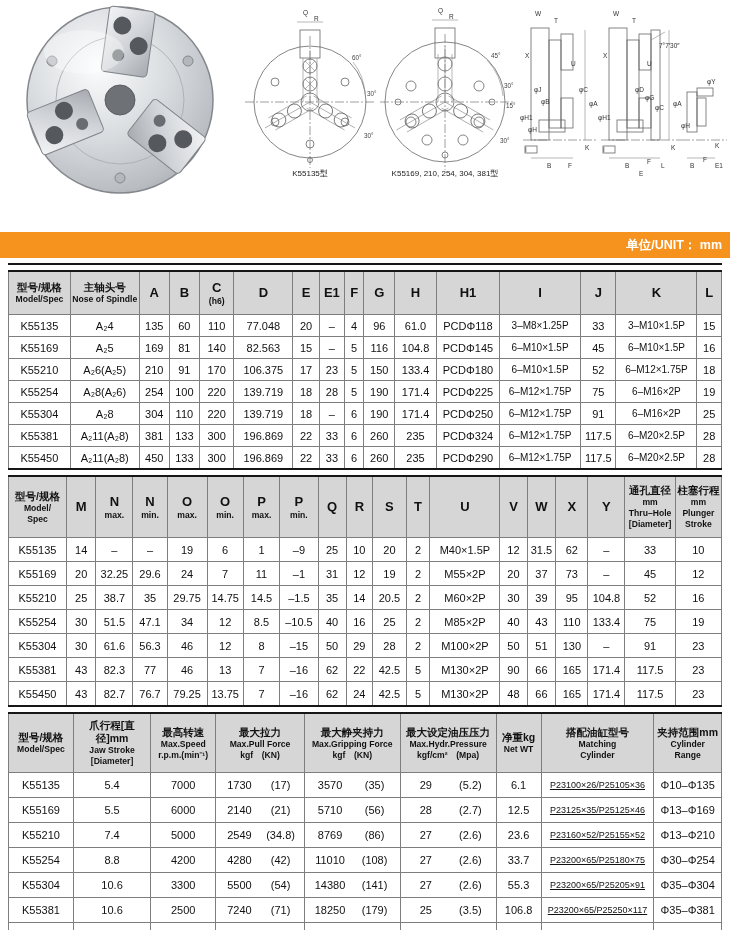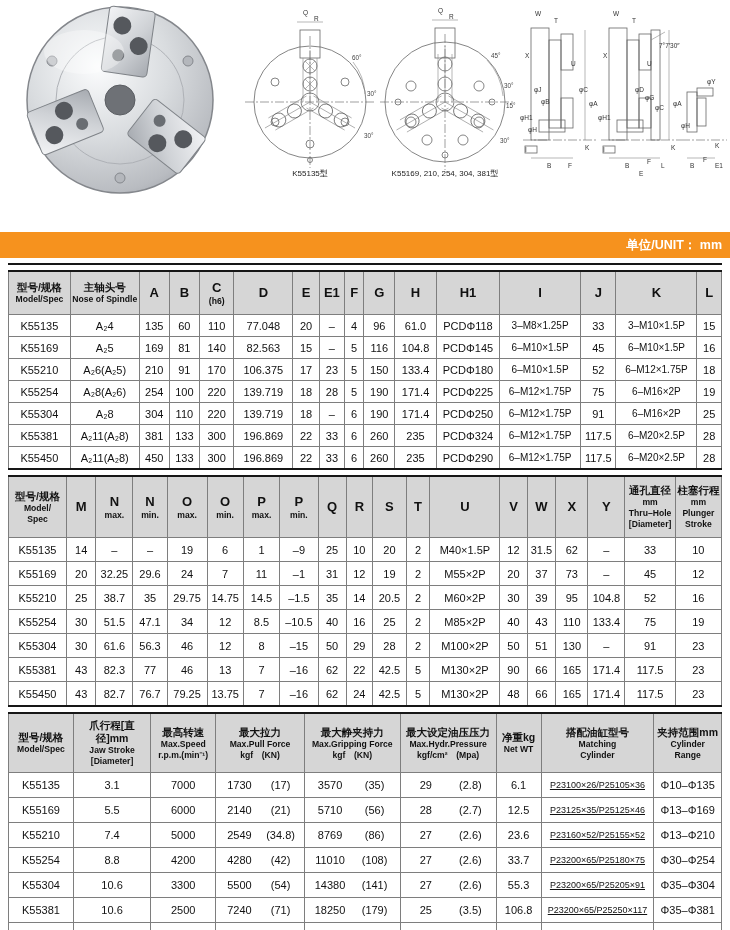--- a/index.html
+++ b/index.html
@@ -808,25 +808,25 @@
         <th>
           <span class="hl">夹持范围mm</span>
           <span class="hl sub">Cylinder</span>
           <span class="hl sub">Range</span>
         </th>
       </tr>
     </thead>
   <tbody>
       <tr>
         <td>K55135</td>
-        <td>3.1</td>
+        <td>5.4</td>
         <td>7000</td>
         <td class="dual"><span>1730</span><span>(17)</span></td>
         <td class="dual"><span>3570</span><span>(35)</span></td>
-        <td class="dual"><span>29</span><span>(2.8)</span></td>
+        <td class="dual"><span>29</span><span>(5.2)</span></td>
         <td>6.1</td>
         <td>P23100×26/P25105×36</td>
         <td>Φ10–Φ135</td>
       </tr>
       <tr>
         <td>K55169</td>
         <td>5.5</td>
         <td>6000</td>
         <td class="dual"><span>2140</span><span>(21)</span></td>
         <td class="dual"><span>5710</span><span>(56)</span></td>

